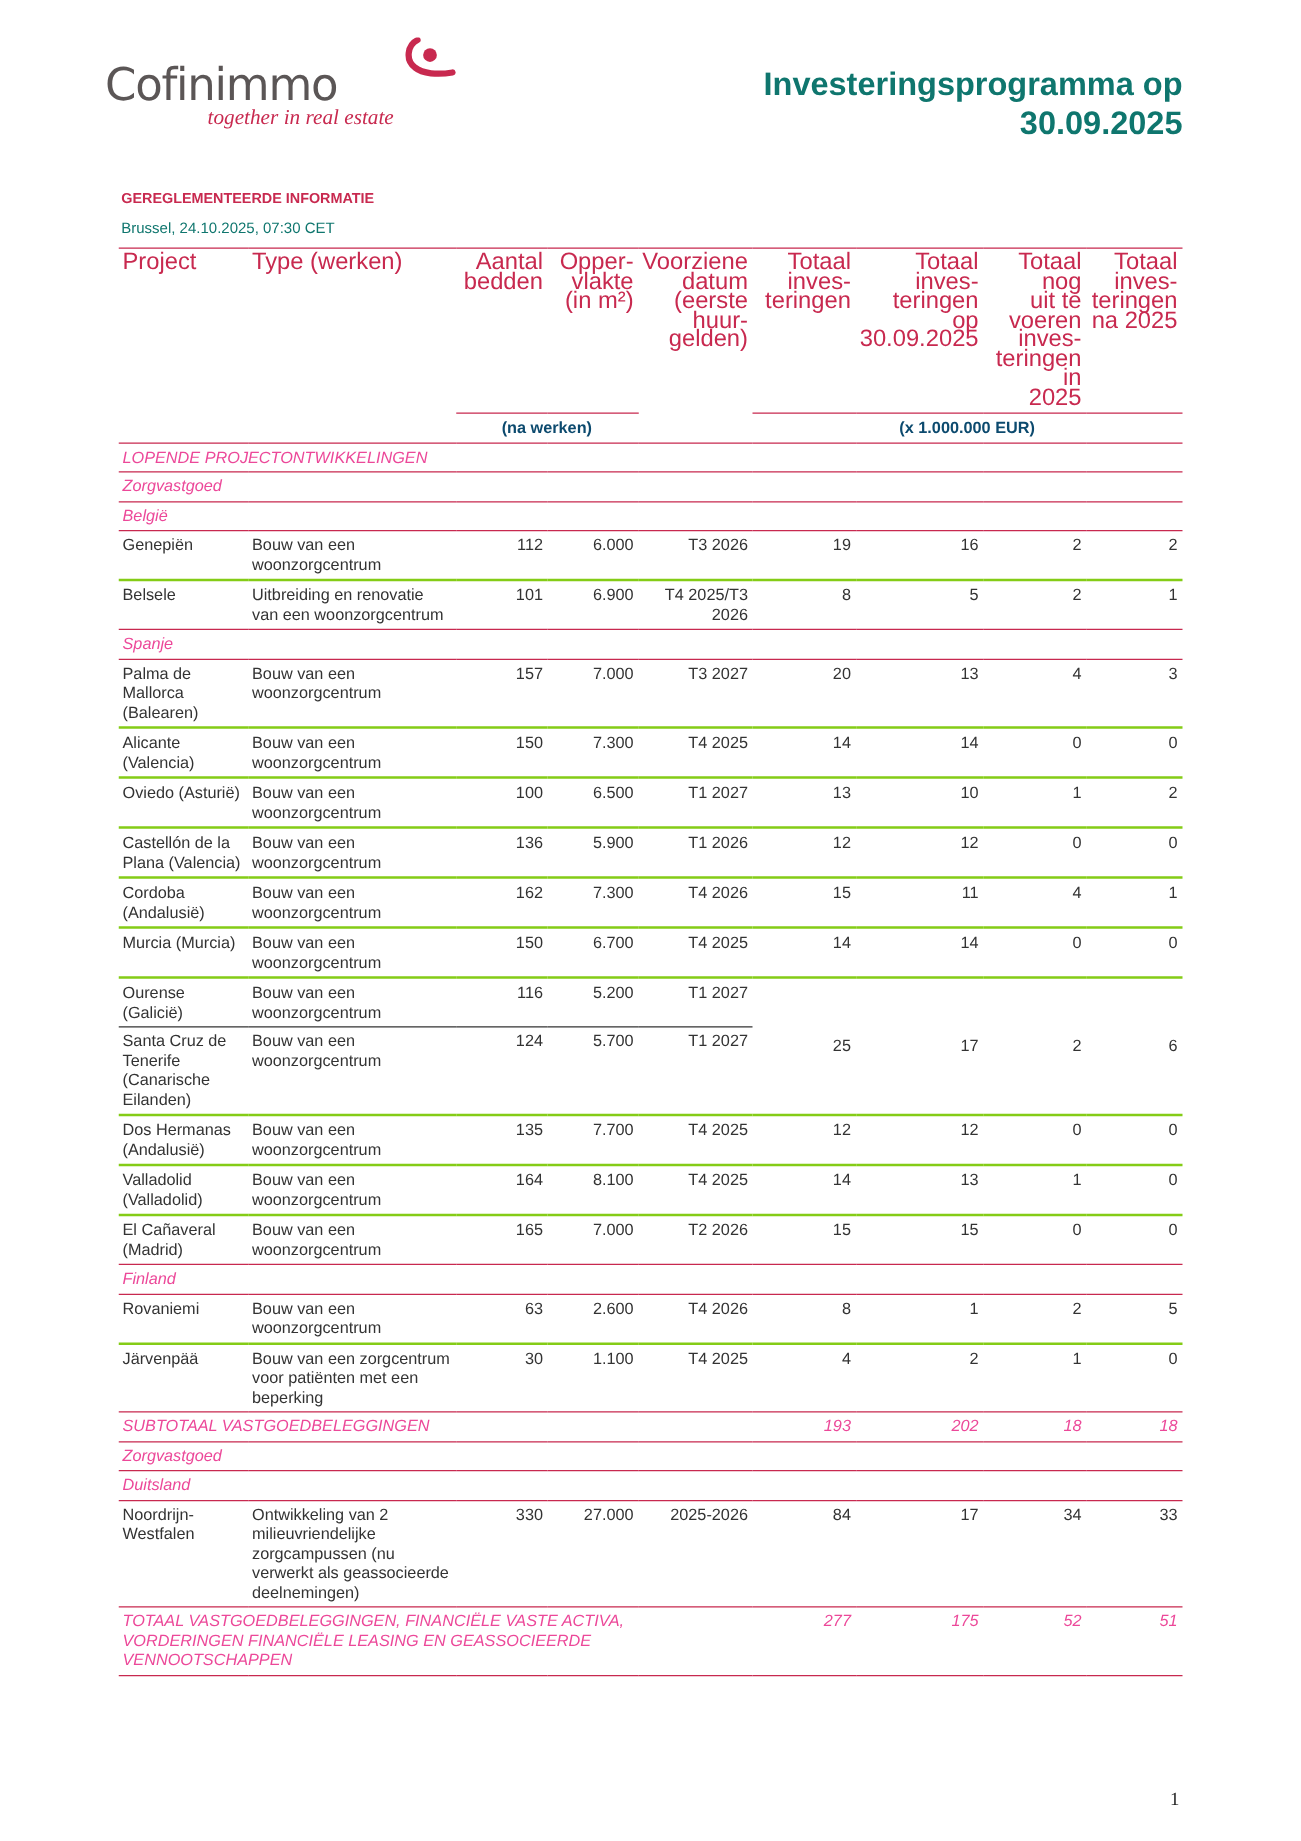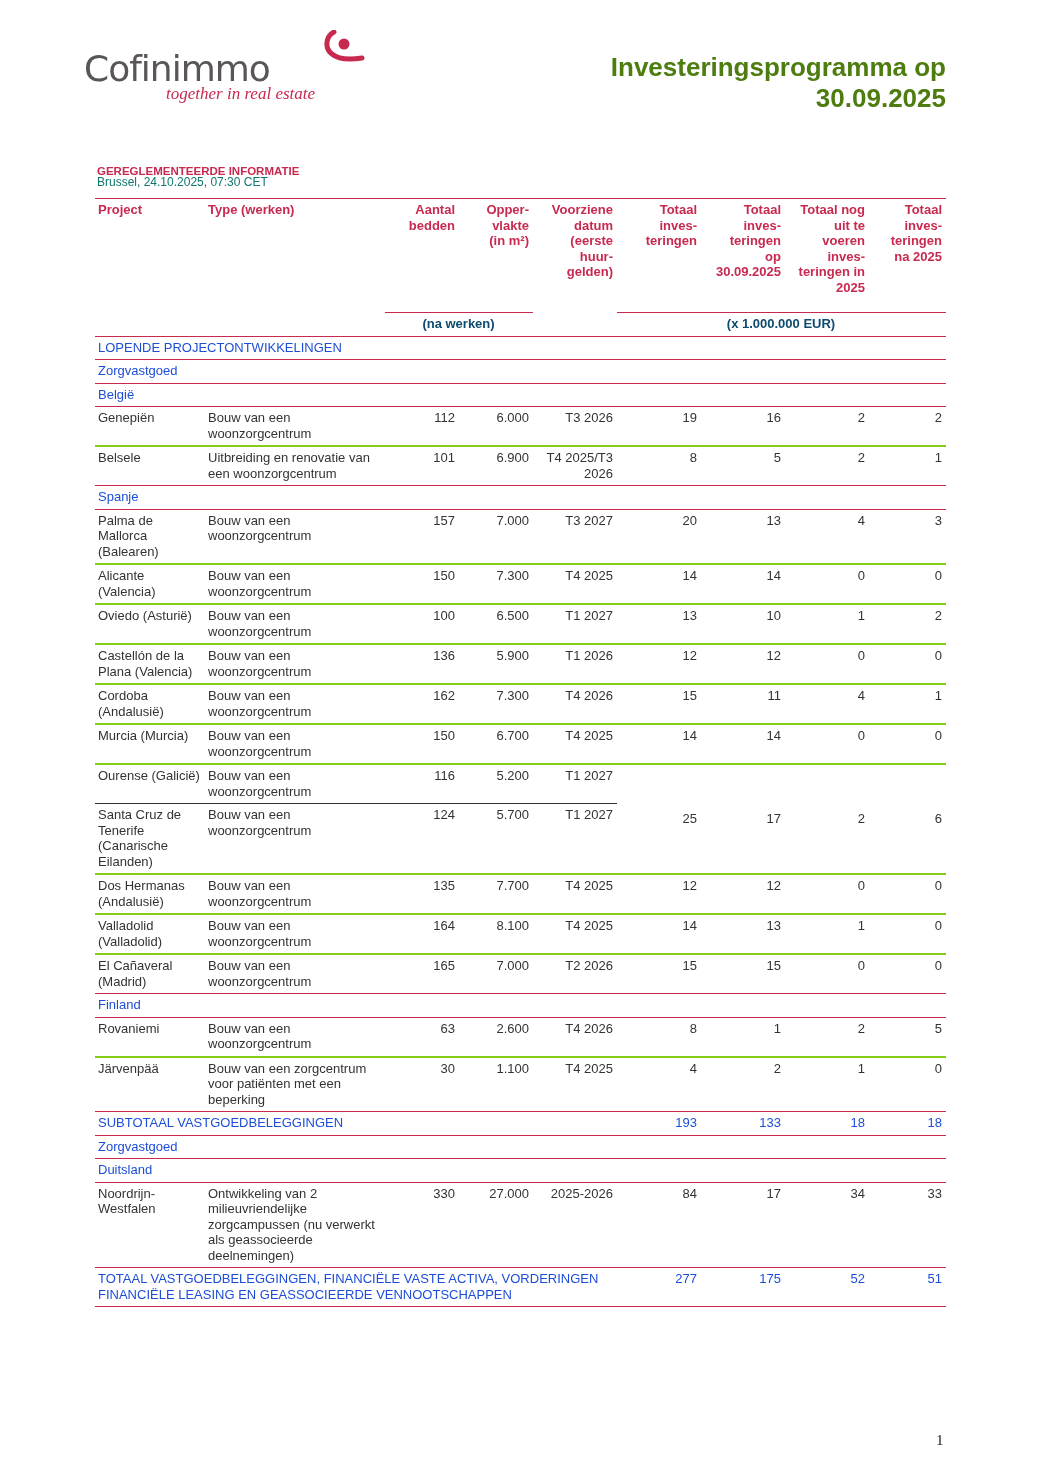--- a/index.html
+++ b/index.html
@@ -1,33 +1,33 @@
 <!DOCTYPE html>
 <html><head>
 <meta charset="utf-8">
 <style>
   html, body { margin: 0; padding: 0; background: #ffffff; }
   body { width: 1041px; height: 1473px; position: relative; font-family: "Liberation Sans", sans-serif; color: #222; }
   .logo { position: absolute; left: 84px; top: 30px; width: 290px; height: 90px; }
   .logo-word { position: absolute; left: 0; top: 18px; font-family: "DejaVu Sans", sans-serif; font-size: 36px; color: #5b5656; letter-spacing: -1px; font-weight: 500; }
   .logo-tag { position: absolute; left: 82px; top: 54px; font-family: "Liberation Serif", serif; font-style: italic; font-size: 17px; color: #c8294f; white-space: nowrap; }
   .logo-mark { position: absolute; left: 236px; top: 0; width: 46px; height: 40px; }
-  .title { position: absolute; right: 95px; top: 52px; text-align: right; color: #4d7c0f; font-weight: bold; font-size: 26px; line-height: 31px; }
-  .reg { position: absolute; left: 97px; top: 153px; color: #c8294f; font-weight: bold; font-size: 11.5px; margin-top: 12px; }
+  .title { position: absolute; right: 95px; top: 52px; text-align: right; color: #0f766e; font-weight: bold; font-size: 26px; line-height: 31px; }
+  .reg { position: absolute; left: 97px; top: 153px; color: #c8294f; font-weight: bold; font-size: 11.5px; }
   .date { position: absolute; left: 97px; top: 175px; font-size: 12px; color: #0f766e; }
   table.inv { position: absolute; left: 95px; top: 198px; width: 851px; border-collapse: collapse; font-size: 13px; }
   table.inv td, table.inv th { padding: 3px 4px 4px 3px; vertical-align: top; line-height: 15.5px; }
-  .hdr th { color: #c8294f; font-weight: bold; font-size: 13px; }
+  .hdr th { color: #c8294f; font-weight: normal; font-size: 19px; }
   .r { text-align: right; }
   .l { text-align: left; }
   .c { text-align: center; }
   .top-pink { border-top: 1px solid #c8294f; }
   .bot-pink { border-bottom: 1px solid #c8294f; }
   .bot-dark { border-bottom: 2px solid #84cc16; }
-  .sec td { font-weight: normal; color: #1d4ed8; padding-top: 3px; padding-bottom: 4px; }
+  .sec td { font-weight: normal; color: #ec4899; padding-top: 3px; padding-bottom: 4px; font-style: italic; }
   .pink-bold { color: #c8294f; font-weight: bold; }
   .dark-bold { color: #111; font-weight: bold; }
   .row td { color: #333; }
   .unit td { color: #0c4a6e; font-weight: bold; padding-top: 2px; padding-bottom: 4px; }
   .merge-line { border-bottom: 1px solid #333; }
   .pagenum { position: absolute; left: 936px; top: 1432px; font-family: "Liberation Serif", serif; font-size: 15px; color: #222; }
 </style>
 </head>
 <body>
 
@@ -296,21 +296,21 @@
         <td class="r">T4 2025</td>
     <td class="r">4</td>
         <td class="r">2</td>
         <td class="r">1</td>
         <td class="r">0</td>
   </tr>
 
   <tr class="sec bot-pink">
     <td colspan="5" class="pink-bold">SUBTOTAAL VASTGOEDBELEGGINGEN</td>
     <td class="r pink-bold">193</td>
-    <td class="r pink-bold">133</td>
+    <td class="r pink-bold">202</td>
     <td class="r pink-bold">18</td>
     <td class="r pink-bold">18</td>
   </tr>
 
   <tr class="sec bot-pink">
         <td colspan="9" class="pink-bold">Zorgvastgoed</td>
       </tr>
   <tr class="sec bot-pink">
         <td colspan="9" class="dark-bold">Duitsland</td>
       </tr>

